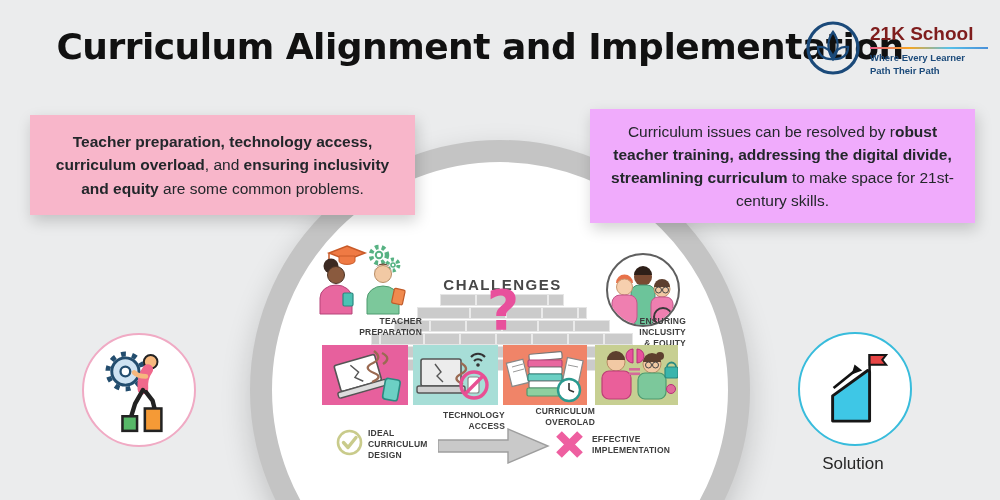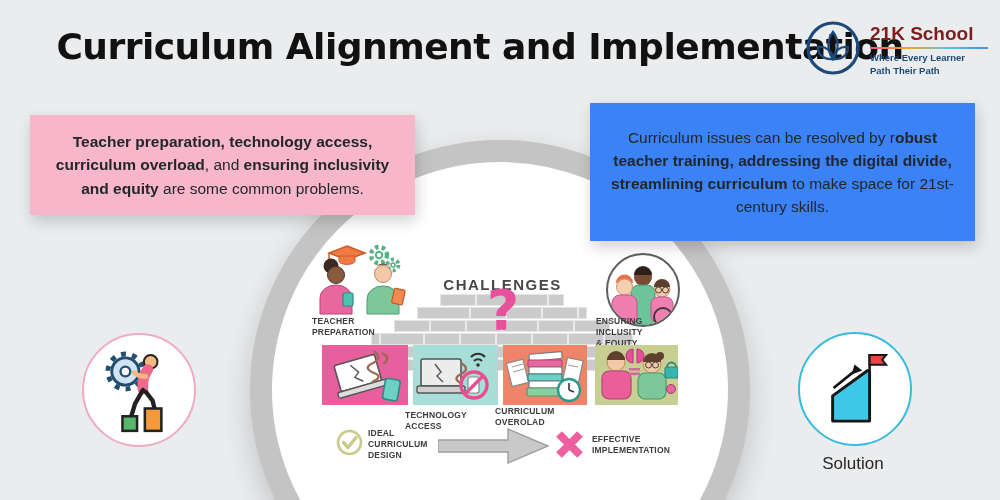--- a/index.html
+++ b/index.html
@@ -19,24 +19,24 @@
   .logo-tag{font-size:9.5px;font-weight:700;color:#1b4a7a;line-height:1.3;}
   
   .big-circle{position:absolute;left:250px;top:140px;width:456px;height:456px;
     border:22px solid #c4c4c4;border-radius:50%;background:#fff;
     box-shadow:0 12px 30px rgba(0,0,0,.18);z-index:1;}
   
   .callout{position:absolute;display:flex;align-items:center;justify-content:center;
     text-align:center;font-size:15.5px;line-height:1.5;color:#23272b;
     box-shadow:2px 6px 14px rgba(0,0,0,.18);z-index:4;padding:6px 14px;box-sizing:border-box;}
   .callout-problem{left:30px;top:115px;width:385px;height:100px;background:#f8b6ca;}
-  .callout-solution{left:590px;top:103px;width:385px;height:138px;background:#3b82f6;}
+  .callout-solution{left:590px;top:109px;width:385px;height:114px;background:#f0abfc;}
   
   .micro{position:absolute;font-size:8.5px;font-weight:700;color:#3d3d3d;
-    line-height:1.3;letter-spacing:.2px;text-align:left;z-index:3;}
+    line-height:1.3;letter-spacing:.2px;text-align:right;z-index:3;}
   .heading{position:absolute;left:420px;top:276px;width:165px;text-align:center;
     font-size:15px;font-weight:700;color:#474747;letter-spacing:1.5px;z-index:2;}
   .qmark{position:absolute;left:472px;top:282px;width:62px;text-align:center;
     font-size:56px;font-weight:800;color:#e8509c;z-index:2;line-height:1;
     font-family:"DejaVu Sans","Liberation Sans",sans-serif;}
   
   .wall{position:absolute;left:334px;top:294px;width:336px;z-index:2;
     display:flex;flex-direction:column;align-items:center;}
   .brick-row{height:12px;margin-bottom:1px;background-color:#cbcbcb;
     background-image:repeating-linear-gradient(90deg,transparent 0 34px,#eaeaea 34px 36px);

